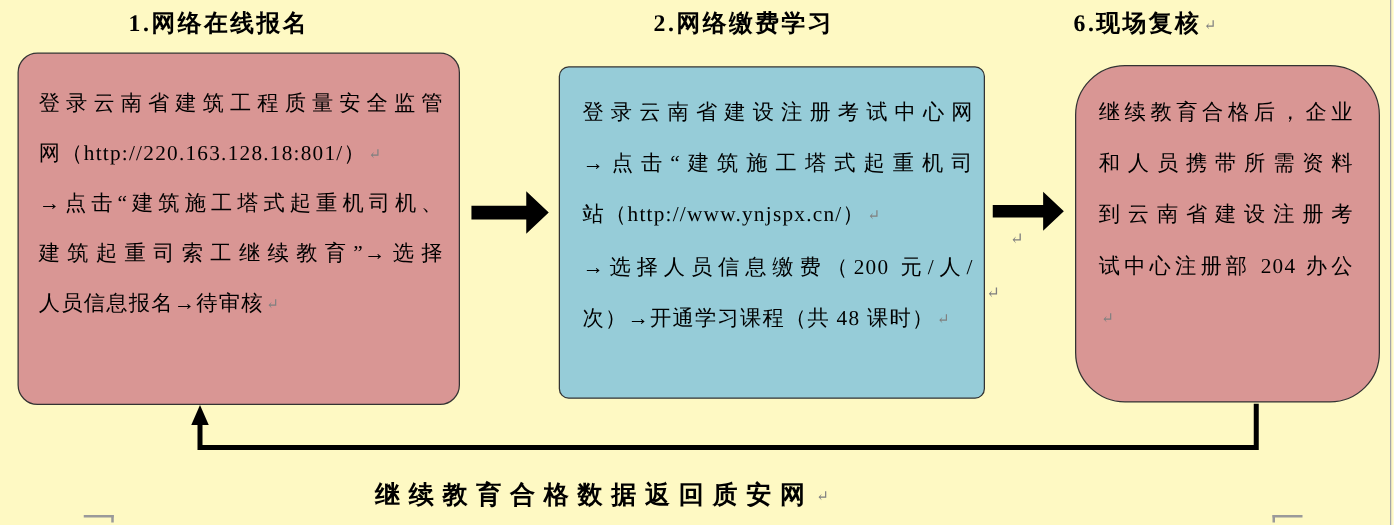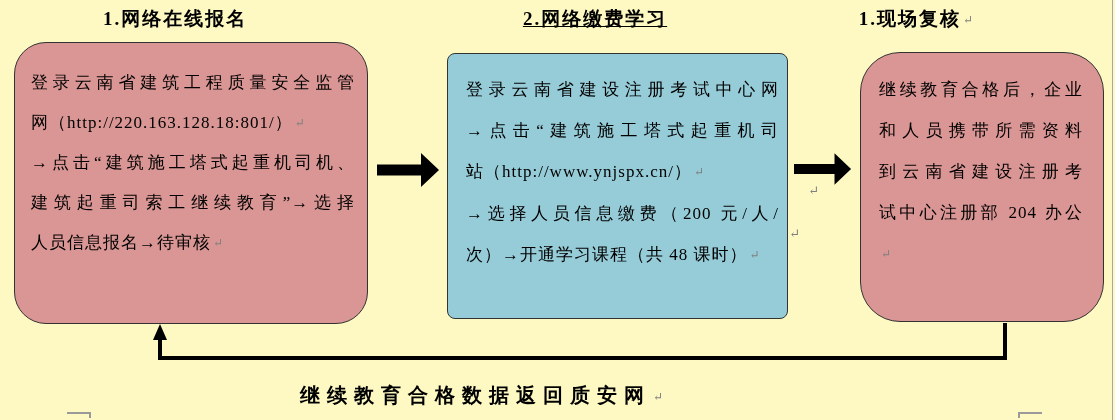--- a/index.html
+++ b/index.html
@@ -5,26 +5,26 @@
   html,body { margin:0; padding:0; background:#fff; }
   .stage {
     position:relative; width:1115px; height:420px; background:#fef9c3;
     font-family:"Liberation Serif","DejaVu Serif",serif; color:#000; overflow:hidden;
   }
   .title {
     position:absolute; font-size:19px; font-weight:bold; letter-spacing:2px;
     text-align:center; white-space:nowrap;
   }
   .t1 { left:0px;   top:6px; width:350px; }
-  .t2 { left:420px; top:6px; width:350px;text-decoration:underline; }
+  .t2 { left:420px; top:6px; width:350px; }
   .t3 { left:791px; top:6px; width:250px; }
   .flowbox {
     position:absolute; border:1.5px solid #333; box-sizing:border-box;
   }
-  .box1 { left:14px;  top:42px; width:354px; height:282px; border-radius:32px; background:#d99694; }
+  .box1 { left:14px;  top:42px; width:354px; height:282px; border-radius:16px; background:#d99694; }
   .box2 { left:447px; top:53px; width:341px; height:266px; border-radius:8px; background:#96ccd8; }
   .box3 { left:860px; top:52px; width:244px; height:270px; border-radius:40px; background:#d99694; }
   .content { position:absolute; inset:0; font-size:17px; letter-spacing:1px; }
   .box1 .content { padding:20px 12px 0 16px; }
   .box2 .content { padding:15px 8px 0 18px; }
   .box3 .content { padding:16px 20px 0 18px; }
   .ln  { line-height:40px; white-space:nowrap; }
   .box2 .ln, .box3 .ln { line-height:41px; }
   .just { text-align:justify; text-align-last:justify; white-space:normal; }
   .cr { color:#808080; font-size:12px; letter-spacing:0; font-weight:normal; margin-left:2px; vertical-align:1px; }
@@ -49,21 +49,21 @@
 
 <div class="stage">
 
   <div class="title t1">
     <span>1.网络在线报名</span>
   </div>
   <div class="title t2">
     <span>2.网络缴费学习</span>
   </div>
   <div class="title t3">
-    <span>1.现场复核</span><span class="cr">↵</span>
+    <span>6.现场复核</span><span class="cr">↵</span>
   </div>
 
   <div class="flowbox box1">
     <div class="content">
       <div class="ln just">登录云南省建筑工程质量安全监管</div>
       <div class="ln"><span>网（http://220.163.128.18:801/）</span><span class="cr">↵</span></div>
       <div class="ln just">→点击“建筑施工塔式起重机司机、</div>
       <div class="ln just">建筑起重司索工继续教育”→选择</div>
       <div class="ln"><span>人员信息报名→待审核</span><span class="cr">↵</span></div>
     </div>

